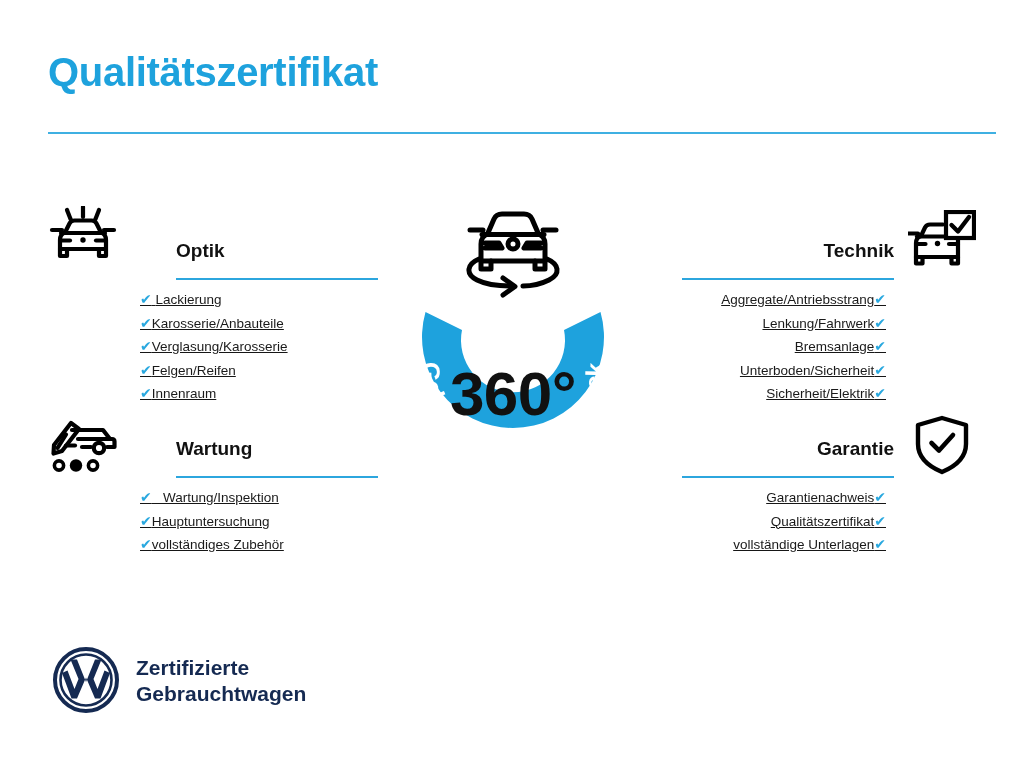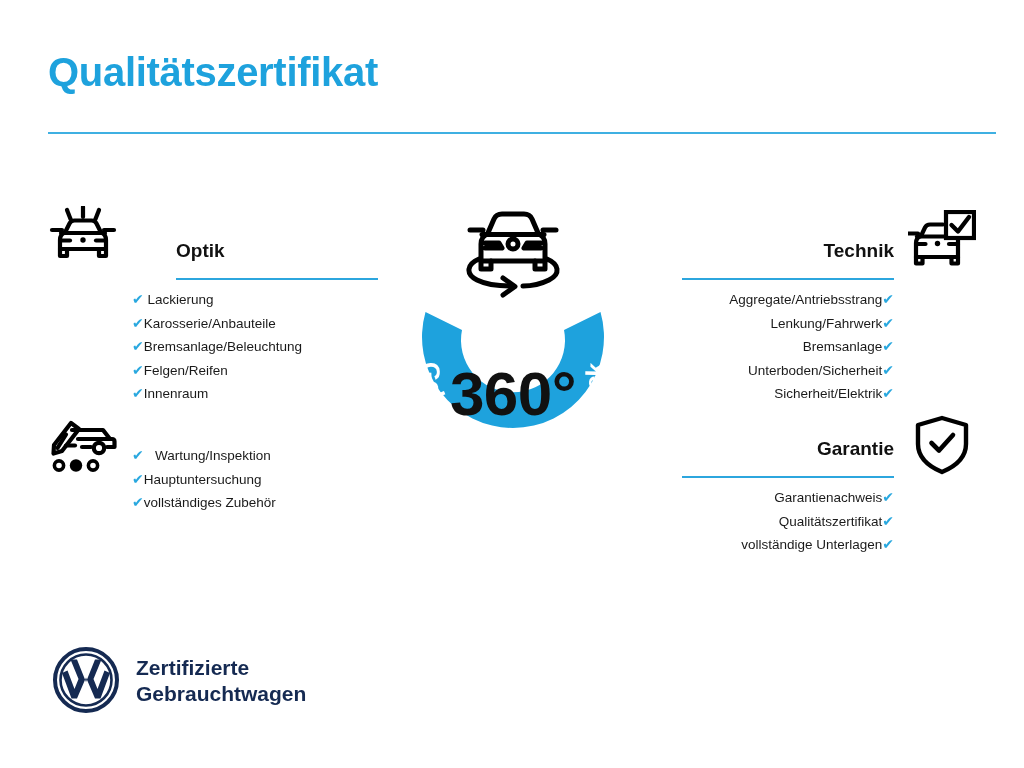--- a/index.html
+++ b/index.html
@@ -66,24 +66,25 @@
   .section-rule {
     position: absolute;
     left: 0;
     bottom: 0;
     width: 100%;
     height: 2px;
     background: #2ca6de;
   }
 
   .items {
-    margin: 0;
+    margin: 8px;
     padding: 0;
     list-style: none;
     margin-top: 8px;
+    text-decoration: underline;
   }
   .item {
     font-size: 13.5px;
     line-height: 23.5px;
     color: #1a1a1a;
     white-space: nowrap;
     display: block;
   }
   .check {
     color: #29a8df;
@@ -206,21 +207,21 @@
     </div>
     <ul class="items">
       <li class="item">
         <span class="check">✔</span>
         <span>Lackierung</span>
       </li>
       <li class="item">
         <span class="check">✔</span><span>Karosserie/Anbauteile</span>
       </li>
       <li class="item">
-        <span class="check">✔</span><span>Bremsanlage/Beleuchtung</span>
+        <span class="check">✔</span><span>Verglasung/Karosserie</span>
       </li>
       <li class="item">
         <span class="check">✔</span><span>Felgen/Reifen</span>
       </li>
       <li class="item">
         <span class="check">✔</span><span>Innenraum</span>
       </li>
     </ul>
   </div>
 
@@ -235,20 +236,24 @@
         <line x1="18" y1="31.5" x2="27" y2="31.5"></line>
       </g>
       <circle cx="51" cy="34" r="5.2" stroke="#000" stroke-width="4.2" fill="none"></circle>
       <circle cx="11" cy="51.5" r="4.6" stroke="#000" stroke-width="3.6" fill="none"></circle>
       <circle cx="28" cy="51.5" r="6.2" fill="#000"></circle>
       <circle cx="45" cy="51.5" r="4.6" stroke="#000" stroke-width="3.6" fill="none"></circle>
     </svg>
   </div>
 
   <div class="section sec-left" id="sec-wartung">
+    <div class="section-head">
+      <div class="section-title">Wartung</div>
+      <div class="section-rule"></div>
+    </div>
     <ul class="items">
       <li class="item">
         <span class="check">✔</span>&nbsp;&nbsp;&nbsp;<span>Wartung/Inspektion</span>
       </li>
       <li class="item">
         <span class="check">✔</span><span>Hauptuntersuchung</span>
       </li>
       <li class="item">
         <span class="check">✔</span><span>vollständiges Zubehör</span>
       </li>

